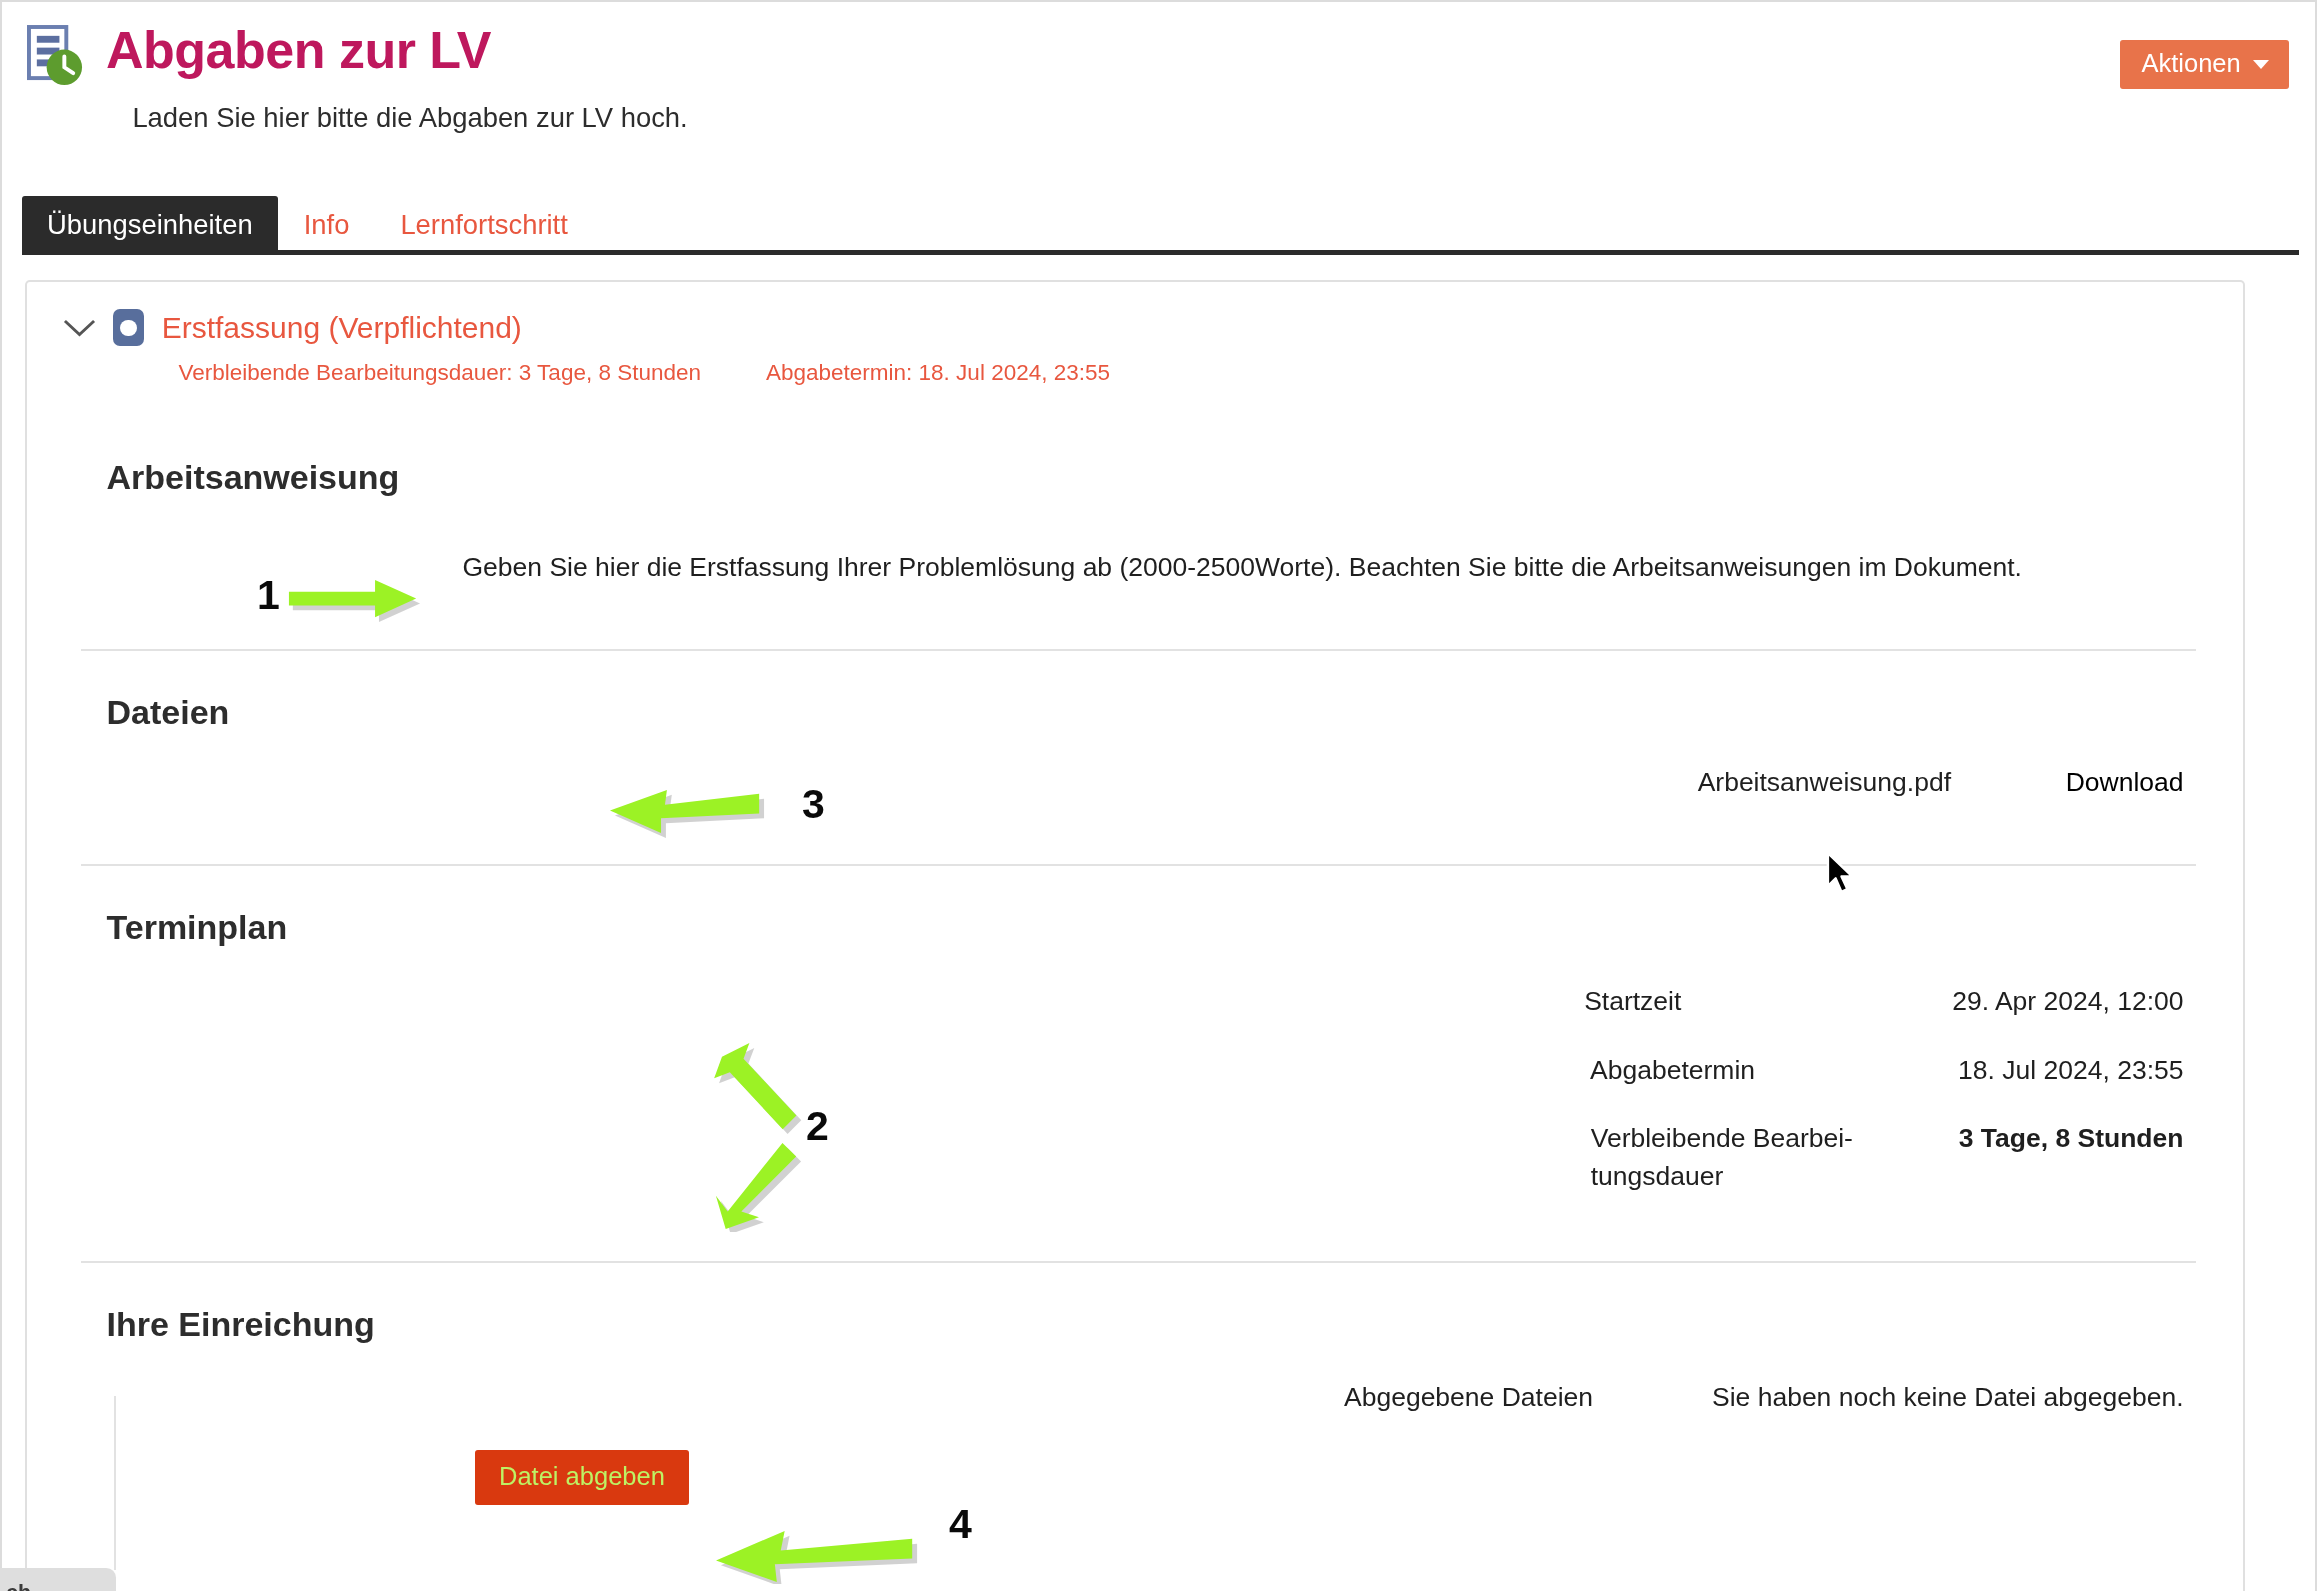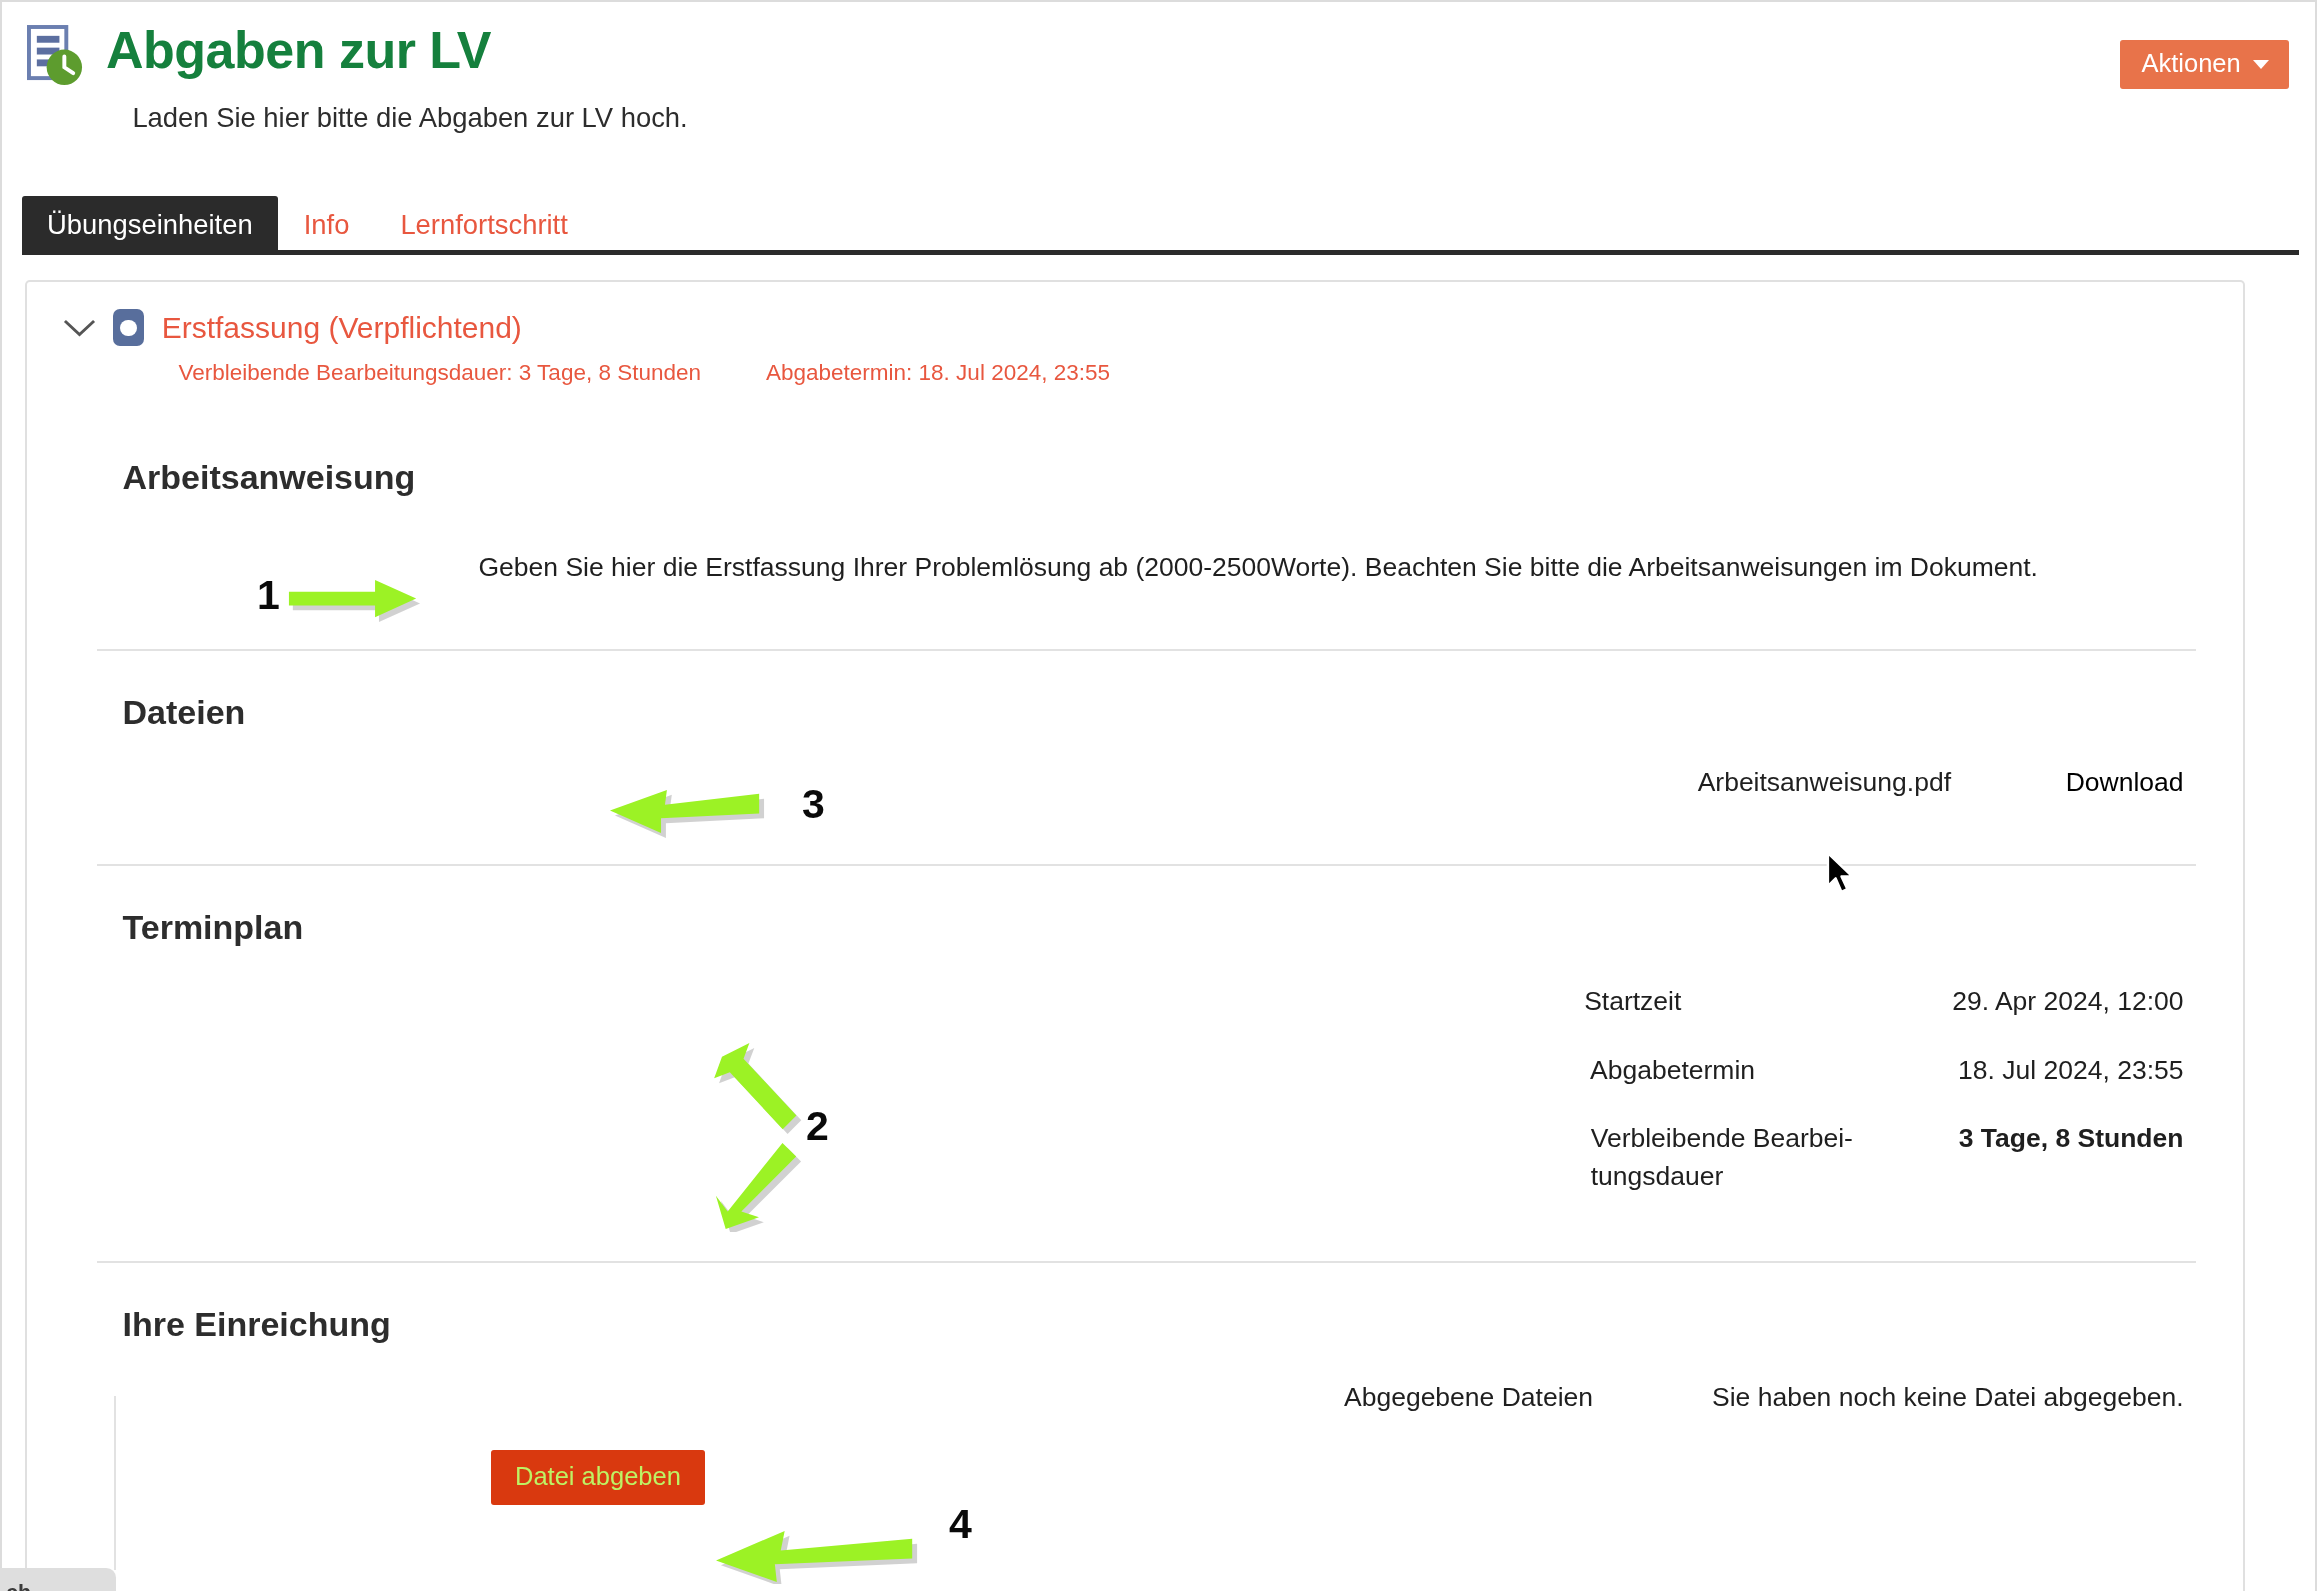--- a/index.html
+++ b/index.html
@@ -20,21 +20,21 @@
   .edge-top    { position:absolute; top:0; left:0; width:2317px; height:2px; background:#dcdcdc; }
   .edge-left   { position:absolute; top:0; left:0; width:2px; height:1592px; background:#dcdcdc; }
   .edge-right  { position:absolute; top:0; right:0; width:2px; height:1592px; background:#dcdcdc; }
 
   
   .page-header { position:absolute; left:27.4px; top:17.6px; }
   .title-row { display:flex; align-items:flex-start; gap:21.6px; }
   .doc-clock-icon { width:57px; height:61px; position:relative; flex:0 0 auto; margin-top:7.8px; }
   .page-title {
     font-size:52px; font-weight:700; letter-spacing:-0.5px;
-    color:#15803d; line-height:1.05; margin:0; padding-top:5.9px;
+    color:#be185d; line-height:1.05; margin:0; padding-top:5.9px;
     font-family:"Liberation Sans","DejaVu Sans",sans-serif;
   }
   .page-subtitle {
     font-size:27.4px; color:#2d2d2d; margin:16px 0 0 105px; line-height:1.2;
   }
 
   
   .actions-btn {
     position:absolute; right:28px; top:40px;
     background:#E8734A; color:#ffffff;
@@ -83,21 +83,21 @@
   .acc-title {
     font-size:30px; color:#E8573F; cursor:pointer; line-height:1.1;
     font-family:"Liberation Sans","DejaVu Sans",sans-serif;
   }
   .acc-meta {
     padding-left:152px; margin-top:13.7px; display:flex; gap:65px;
     font-size:22.5px; color:#E8573F;
   }
 
   
-  .section { padding:0 0 0 16px; }
+  .section { padding:0 0 0 0; }
   .section-inner { padding-left:80px; padding-right:59px; }
   .section-title {
     font-size:34px; font-weight:700; color:#2d2d2d; margin:0; line-height:1.2;
     font-family:"Liberation Sans","DejaVu Sans",sans-serif;
   }
   .divider { height:2px; background:#e2e2e2; margin-left:54px; margin-right:47px; }
 
   .kv-row { display:flex; align-items:flex-start;justify-content:flex-end; }
   .kv-key { font-size:26.5px; color:#1f1f1f; width:368px; flex:0 0 368px; line-height:1.42; }
   .kv-val { font-size:26.5px; color:#1f1f1f; line-height:1.42; }

